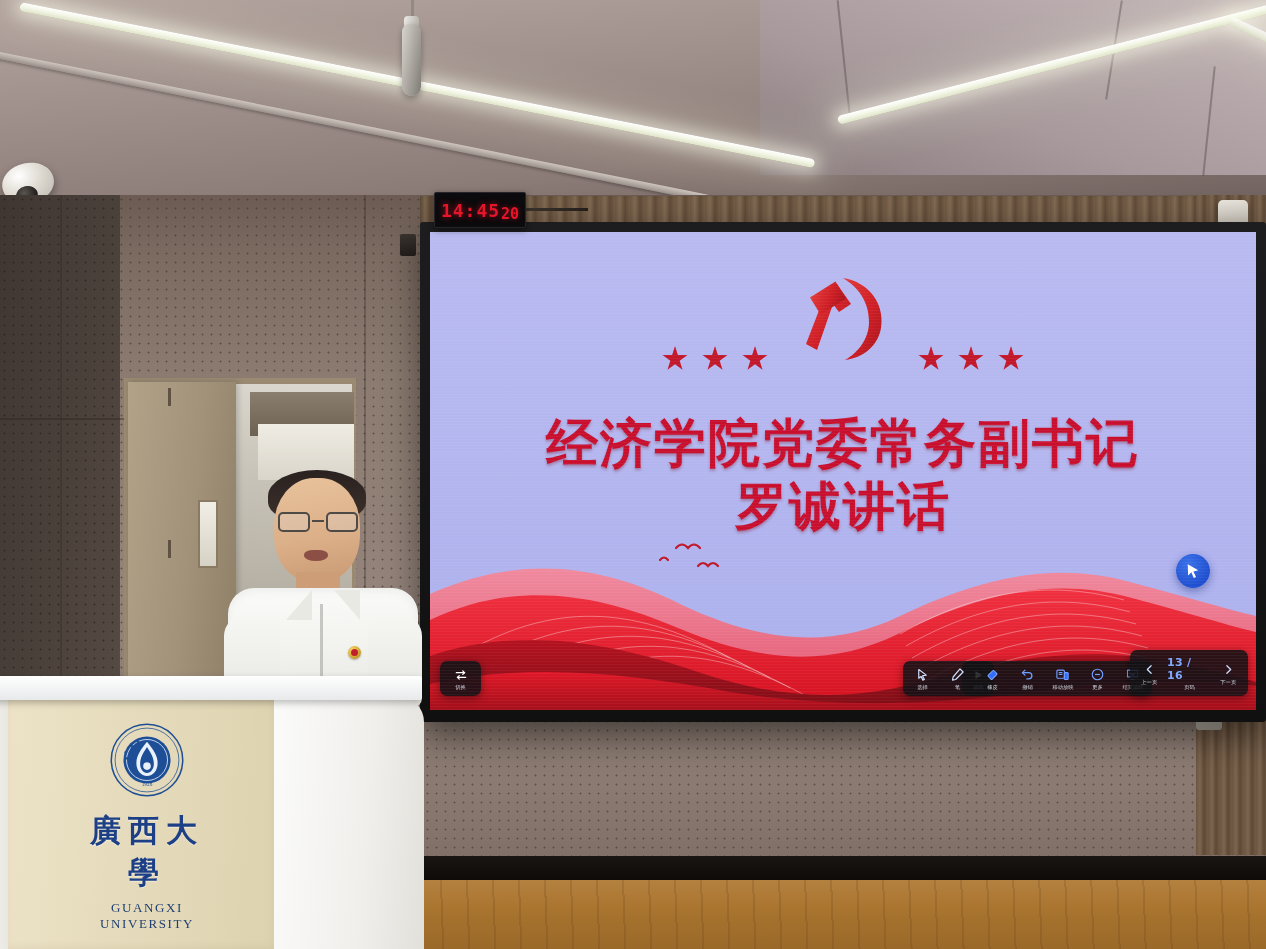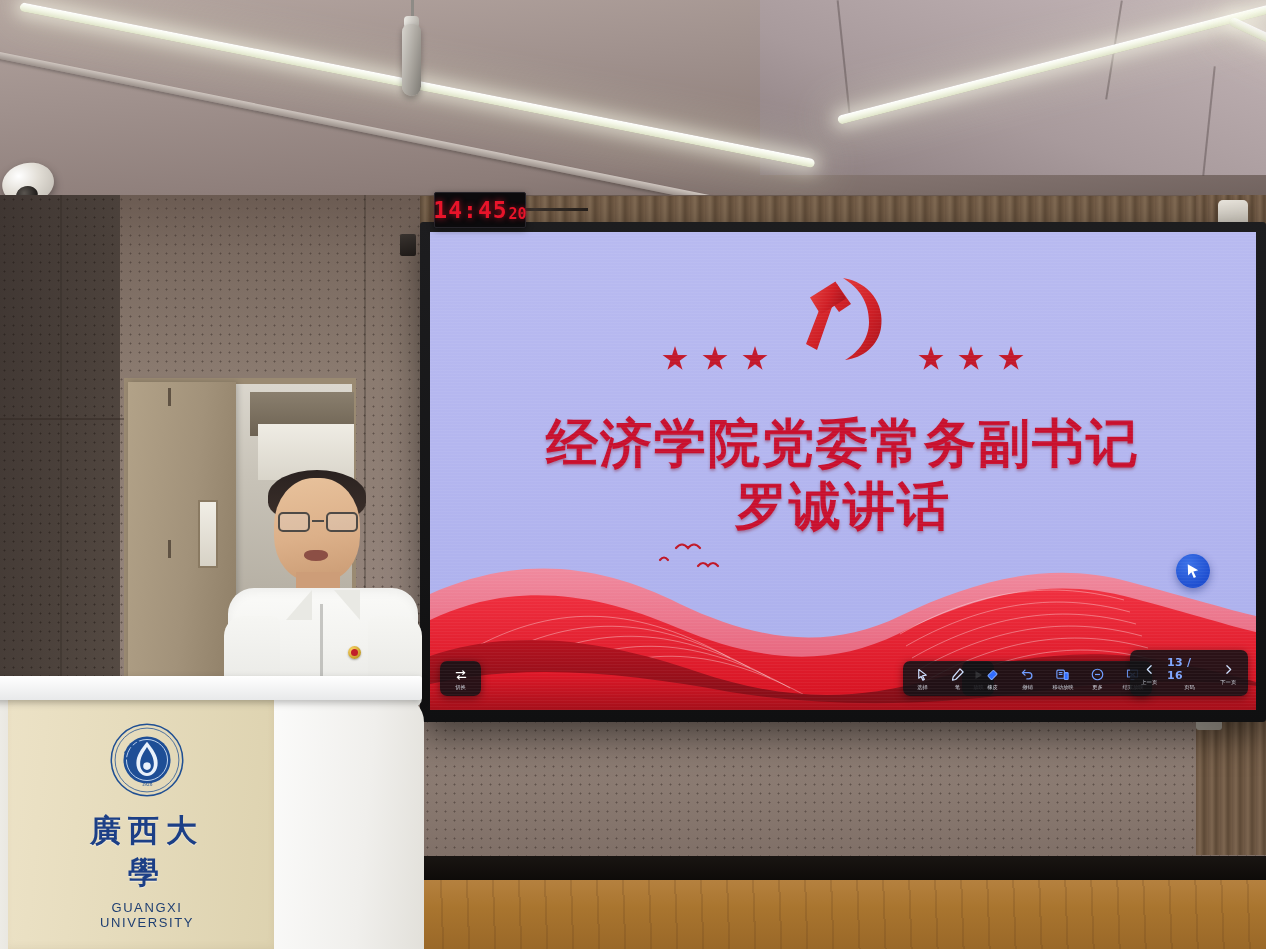--- a/index.html
+++ b/index.html
@@ -278,21 +278,21 @@
   .logo-wrap {
     position:absolute; left: 64px; top: 26px; width: 150px; text-align:center; z-index: 3;
   }
   .uni-cn {
     font-family: "DejaVu Serif","Liberation Serif",serif;
     font-size: 31px; color: #1c3f86; font-weight: 700;
     letter-spacing: 7px; margin-top: 8px;
     text-shadow: 0 1px 1px rgba(255,255,255,.5);
   }
   .uni-en {
-    font-family: Liberation Sans, sans-serif;
+    font-family: Liberation Serif, serif;
     font-size: 13px; color: #1f3f72; letter-spacing: 1.6px; margin-top: 6px;
   }
 
   
   .speaker { position:absolute; left: 228px; top: 478px; width: 190px; height: 230px; z-index: 18; }
   .head {
     position:absolute; left: 46px; top: 0; width: 86px; height: 104px;
     background: linear-gradient(170deg,#e8c29c 0%,#dcb089 55%,#c99a73 100%);
     border-radius: 46% 46% 44% 44%;
   }
@@ -365,21 +365,21 @@
     position:absolute; left: 434px; top: 192px; width: 92px; height: 36px;
     background: #0b0a0c;
     border: 1px solid #26242a;
     border-radius: 2px;
     display:flex; align-items:center; justify-content:center;
     box-shadow: 0 2px 6px rgba(0,0,0,.5);
     z-index: 26;
   }
   .clock-hm {
     font-family: "DejaVu Sans Mono","Liberation Mono",monospace;
-    font-size: 23px; font-weight: 700; color: #e8142a;
+    font-size: 18px; font-weight: 700; color: #e8142a;
     letter-spacing: 1px;
     text-shadow: 0 0 6px rgba(232,20,42,.7);
   }
   .clock-s {
     font-family: "DejaVu Sans Mono","Liberation Mono",monospace;
     font-size: 15px; font-weight: 700; color: #e8142a;
     text-shadow: 0 0 5px rgba(232,20,42,.6);
     margin-left: 1px; align-self: flex-end; margin-bottom: 4px;
   }
   .clock-arm {

